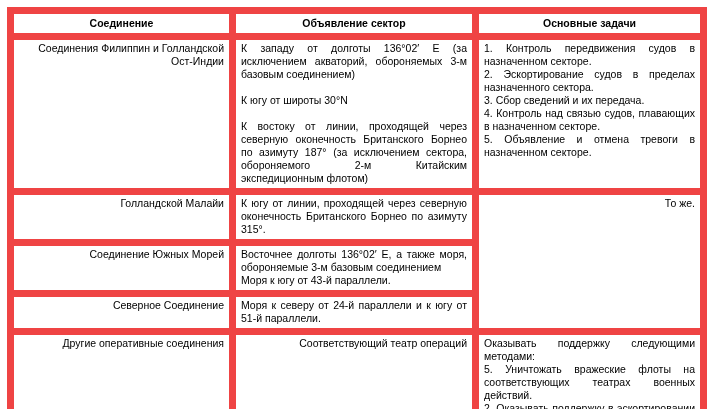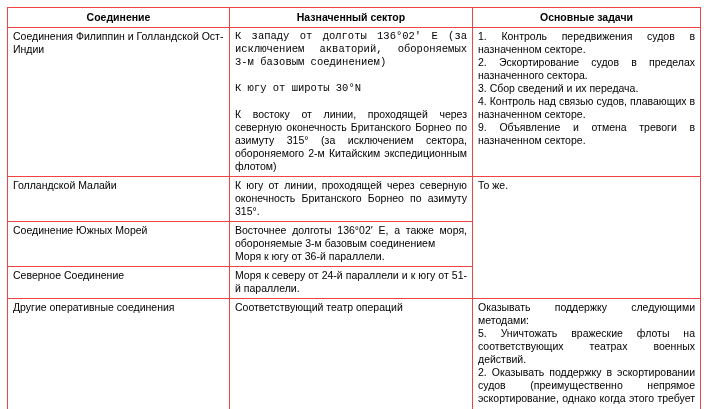--- a/index.html
+++ b/index.html
@@ -19,90 +19,90 @@
   table.doc-table {
     border-collapse: collapse;
     table-layout: fixed;
     width: 693px;
     border: 1px solid #000;
   }
   col.c1 { width: 222px; }
   col.c2 { width: 243px; }
   col.c3 { width: 228px; }
   th, td {
-    border: 1px solid #ef4444;
+    border: 7px solid #ef4444;
     vertical-align: top;
     font-size: 10.5px;
     line-height: 13px;
     padding: 2px 5px 3px 5px;
   }
   th {
     font-weight: bold;
     text-align: center;
     padding: 3px 2px;
     font-size: 10.5px;
   }
   td p { margin: 0; }
-  td p.gap { margin-bottom: 13px; font-family: Liberation Mono, monospace; }
+  td p.gap { margin-bottom: 13px; }
   td.just { text-align: justify; }
-  td.left { text-align: left; }
+  td.left { text-align: right; }
 </style>
 </head>
 <body>
 
 <div class="page">
   <table class="doc-table">
     <colgroup>
       <col class="c1">
         <col class="c2">
         <col class="c3">
     </colgroup>
     <thead>
       <tr>
         <th>Соединение</th>
-        <th>Назначенный сектор</th>
+        <th>Объявление сектор</th>
         <th>Основные задачи</th>
       </tr>
     </thead>
     <tbody>
       <tr>
         <td class="left">
           <p>Соединения Филиппин и Голландской Ост-Индии</p>
         </td>
         <td class="just">
           <p class="gap">К западу от долготы 136°02′ E (за исключением акваторий, обороняемых 3-м базовым соединением)</p>
           <p class="gap">К югу от широты 30°N</p>
-          <p>К востоку от линии, проходящей через северную оконечность Британского Борнео по азимуту 315° (за исключением сектора, обороняемого 2-м Китайским экспедиционным флотом)</p>
+          <p>К востоку от линии, проходящей через северную оконечность Британского Борнео по азимуту 187° (за исключением сектора, обороняемого 2-м Китайским экспедиционным флотом)</p>
         </td>
         <td class="just">
           <p>1. Контроль передвижения судов в назначенном секторе.</p>
           <p>2. Эскортирование судов в пределах назначенного сектора.</p>
           <p>3. Сбор сведений и их передача.</p>
           <p>4. Контроль над связью судов, плавающих в назначенном секторе.</p>
-          <p>9. Объявление и отмена тревоги в назначенном секторе.</p>
+          <p>5. Объявление и отмена тревоги в назначенном секторе.</p>
         </td>
       </tr>
       <tr>
         <td class="left">
           <p>Голландской Малайи</p>
         </td>
         <td class="just">
           <p>К югу от линии, проходящей через северную оконечность Британского Борнео по азимуту 315°.</p>
         </td>
         <td class="left" rowspan="3">
           <p>То же.</p>
         </td>
       </tr>
       <tr>
         <td class="left">
           <p>Соединение Южных Морей</p>
         </td>
         <td class="just">
           <p>Восточнее долготы 136°02′ E, а также моря, обороняемые 3-м базовым соединением</p>
-          <p>Моря к югу от 36-й параллели.</p>
+          <p>Моря к югу от 43-й параллели.</p>
         </td>
       </tr>
       <tr>
         <td class="left">
           <p>Северное Соединение</p>
         </td>
         <td class="just">
           <p>Моря к северу от 24-й параллели и к югу от 51-й параллели.</p>
         </td>
       </tr>

